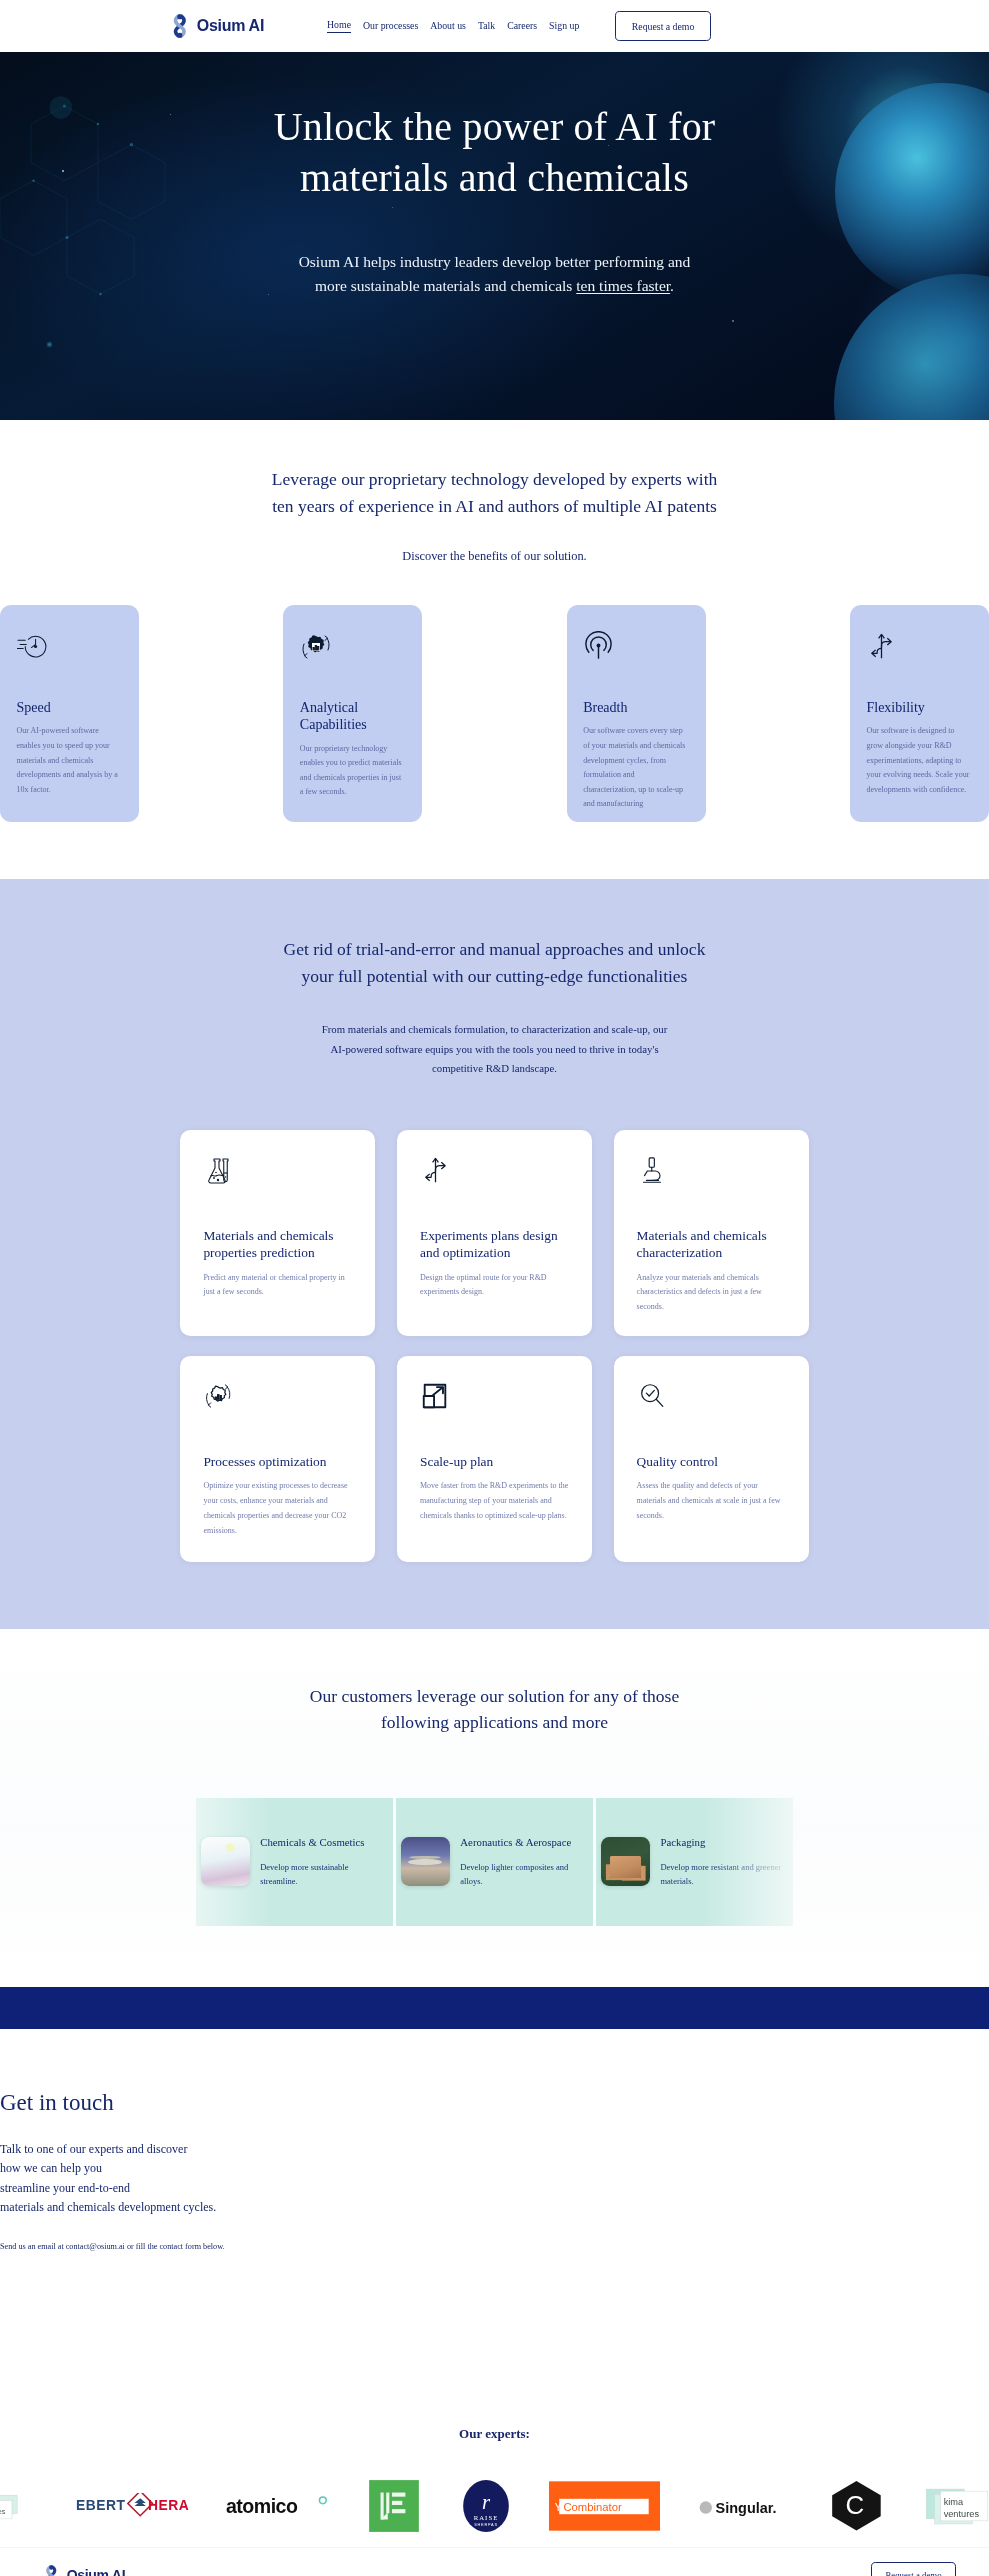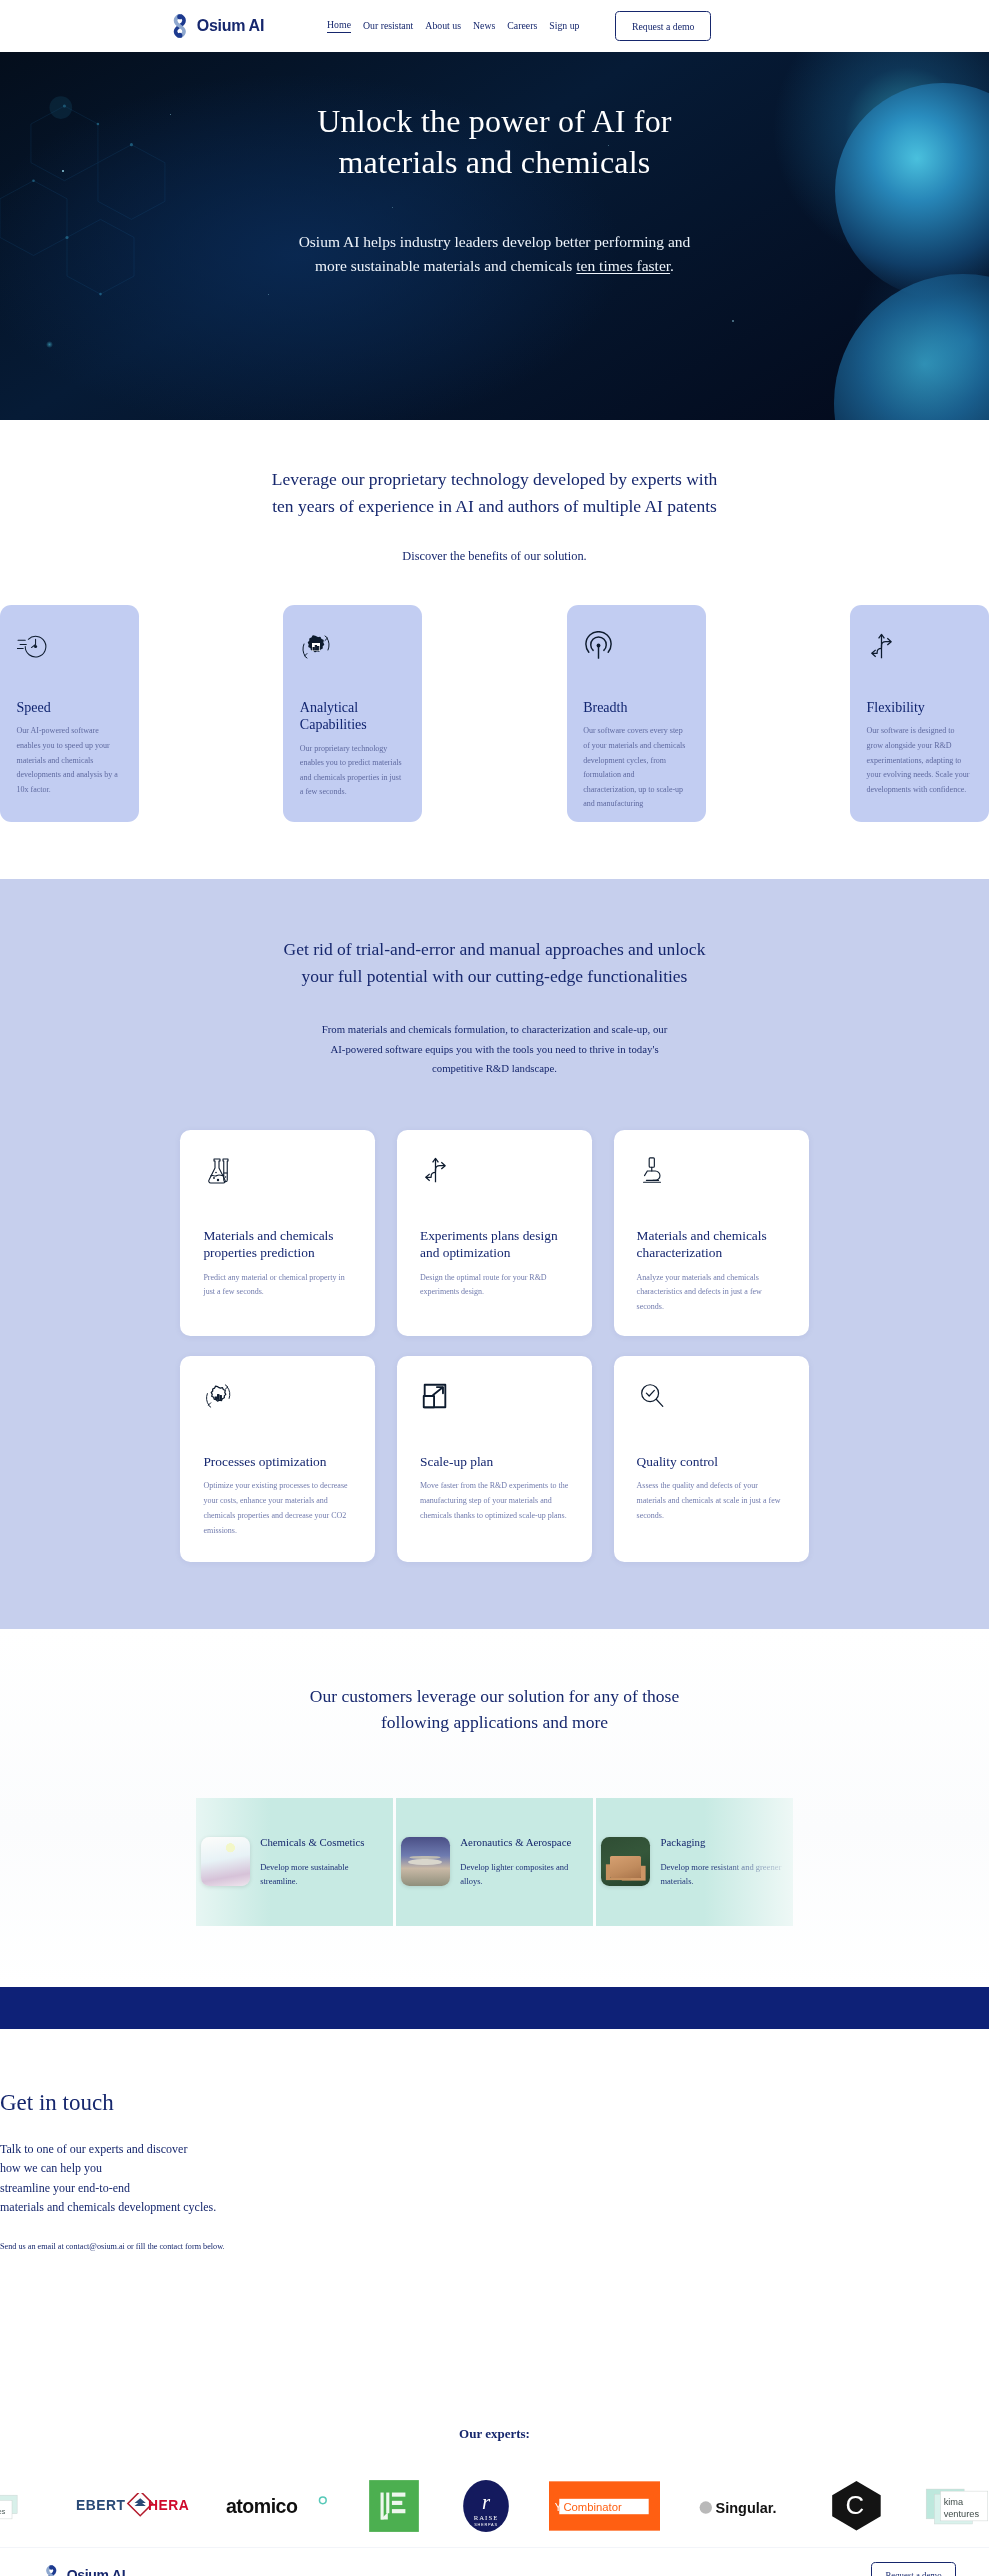--- a/index.html
+++ b/index.html
@@ -64,21 +64,21 @@
   .hero-hex {
     position:absolute; left:0; top:10.3px; width:268px; height:289px;
     opacity:0.45;
   }
   .star { position:absolute; border-radius:50%; background:#9fe4f5; }
   .hero-content {
     position:relative; z-index:5; width:989px;
     padding-top:49px; text-align:center;
   }
   .hero-title {
-    font-size:32px; line-height:1.28; color:#ffffff; font-weight:400;
+    font-size:40px; line-height:1.28; color:#ffffff; font-weight:400;
     letter-spacing:0.2px;
   }
   .hero-sub {
     margin-top:47px; font-size:15.5px; line-height:1.55; color:#eef4fb;
     font-weight:400;
   }
   .hero-sub u { text-decoration:underline; text-underline-offset:2.1px; }
 
   
   .benefits { background:#ffffff; padding:46px 0 57px; text-align:center; }
@@ -226,23 +226,23 @@
           <path d="M19 2 C8 8 8 16 19 23 C30 30 30 38 19 44" stroke="#8fa8cf" stroke-width="7" fill="none" stroke-linecap="round"></path>
           <circle cx="19" cy="5" r="5" fill="#1d3a8f"></circle>
           <circle cx="19" cy="41" r="5" fill="#1d3a8f"></circle>
         </svg>
       </span>
       <span class="brand-name">Osium AI</span>
     </a>
 
     <nav class="nav">
       <a class="nav-link active" href="#">Home</a>
-      <a class="nav-link" href="#">Our resistant</a>
+      <a class="nav-link" href="#">Our processes</a>
       <a class="nav-link" href="#">About us</a>
-      <a class="nav-link" href="#">News</a>
+      <a class="nav-link" href="#">Talk</a>
       <a class="nav-link" href="#">Careers</a>
       <a class="nav-link" href="#">Sign up</a>
     </nav>
 
     <button class="btn-demo">Request a demo</button>
   </div>
 </header>
 
 <section class="hero-wrap">
   <div class="hero-hex">

